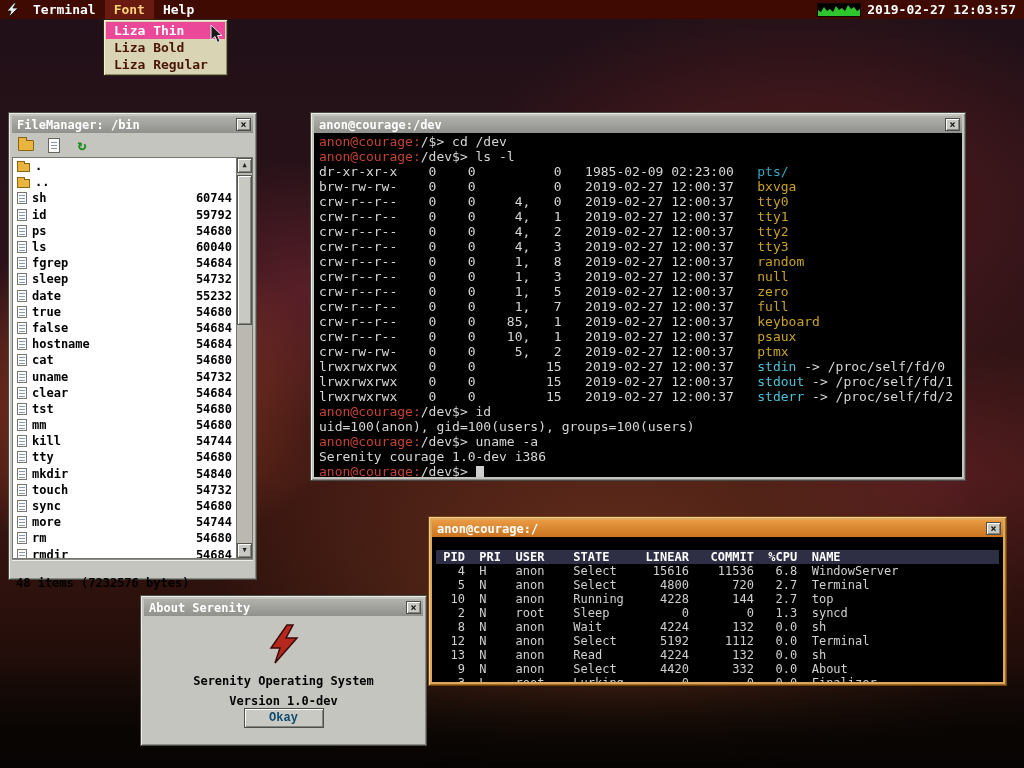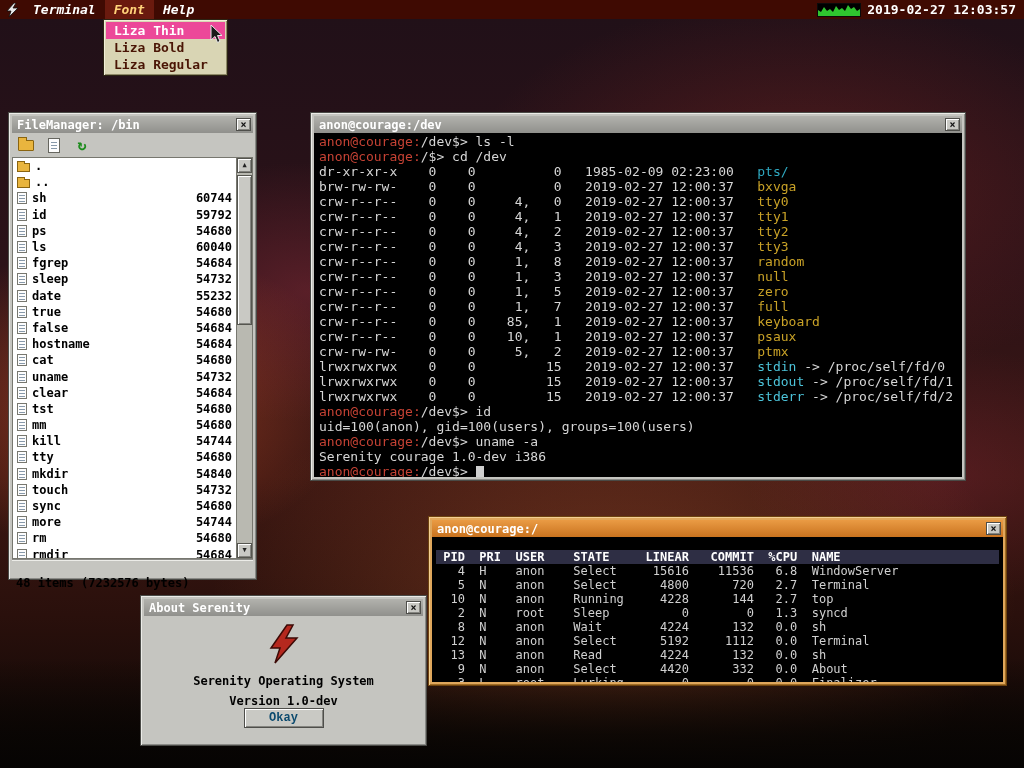--- a/index.html
+++ b/index.html
@@ -15,21 +15,21 @@
       radial-gradient(ellipse 300px 200px at 92% 62%, rgba(122,36,52,.40), rgba(122,36,52,0) 65%),
       linear-gradient(180deg,#201018 0%,#2c1218 35%,#3c1712 62%,#2a100c 80%,#0c0705 100%);
   }
   #silhouette{position:absolute;left:0;right:0;bottom:0;height:110px;z-index:0;
     background:linear-gradient(180deg,rgba(8,5,3,0),rgba(8,5,3,.85) 70%,#060403 100%);}
   
   #menubar{position:absolute;left:0;top:0;width:1024px;height:19px;z-index:5;
     background:var(--menubar-bg,#3f0a02);display:flex;align-items:center;
     color:#fff;font-weight:bold;font-size:13px;}
   .mb-logo{width:24px;display:flex;justify-content:center;align-items:center;}
-  .mb-item{padding:0 9px;height:19px;line-height:19px;cursor:default;font-style:italic;}
+  .mb-item{padding:0 9px;height:19px;line-height:19px;cursor:default;}
   .mb-item.open{background:var(--menu-highlight,#7a2014);color:#ffd27a;}
   .mb-spacer{flex:1;}
   .mb-graph{width:44px;height:14px;margin-right:6px;background:#000;border:1px solid #0a0a0a;}
   .mb-clock{margin-right:8px;letter-spacing:0;}
   
   #font-menu{position:absolute;left:103px;top:19px;width:125px;z-index:6;
     background:#d9d5b4;border:1px solid #2c2414;
     box-shadow:inset 1px 1px 0 #f2efd9, inset -1px -1px 0 #8f8a68;
     padding:2px;font-size:13px;font-weight:bold;}
   .menu-entry{height:17px;line-height:17px;padding:0 8px;color:#4a1505;white-space:pre;}
@@ -290,22 +290,22 @@
     </div>
     <div class="fm-status">48 items (7232576 bytes)</div>
   </div>
 
   <div id="term-dev" class="window">
     <div class="titlebar">
       <span class="title-text">anon@courage:/dev</span>
       <span class="close-btn">×</span>
     </div>
     <div class="term-body" id="term-lines">
+        <div class="tline"><span class="c-r">anon@courage:</span><span class="c-w">/$&gt; cd /dev</span></div>
         <div class="tline"><span class="c-r">anon@courage:</span><span class="c-w">/dev$&gt; ls -l</span></div>
-        <div class="tline"><span class="c-r">anon@courage:</span><span class="c-w">/$&gt; cd /dev</span></div>
         <div class="tline"><span class="c-w">dr-xr-xr-x    0    0          0   1985-02-09 02:23:00   </span><span class="c-d">pts/</span></div>
         <div class="tline"><span class="c-w">brw-rw-rw-    0    0          0   2019-02-27 12:00:37   </span><span class="c-v">bxvga</span></div>
         <div class="tline"><span class="c-w">crw-r--r--    0    0     4,   0   2019-02-27 12:00:37   </span><span class="c-v">tty0</span></div>
         <div class="tline"><span class="c-w">crw-r--r--    0    0     4,   1   2019-02-27 12:00:37   </span><span class="c-v">tty1</span></div>
         <div class="tline"><span class="c-w">crw-r--r--    0    0     4,   2   2019-02-27 12:00:37   </span><span class="c-v">tty2</span></div>
         <div class="tline"><span class="c-w">crw-r--r--    0    0     4,   3   2019-02-27 12:00:37   </span><span class="c-v">tty3</span></div>
         <div class="tline"><span class="c-w">crw-r--r--    0    0     1,   8   2019-02-27 12:00:37   </span><span class="c-v">random</span></div>
         <div class="tline"><span class="c-w">crw-r--r--    0    0     1,   3   2019-02-27 12:00:37   </span><span class="c-v">null</span></div>
         <div class="tline"><span class="c-w">crw-r--r--    0    0     1,   5   2019-02-27 12:00:37   </span><span class="c-v">zero</span></div>
         <div class="tline"><span class="c-w">crw-r--r--    0    0     1,   7   2019-02-27 12:00:37   </span><span class="c-v">full</span></div>

